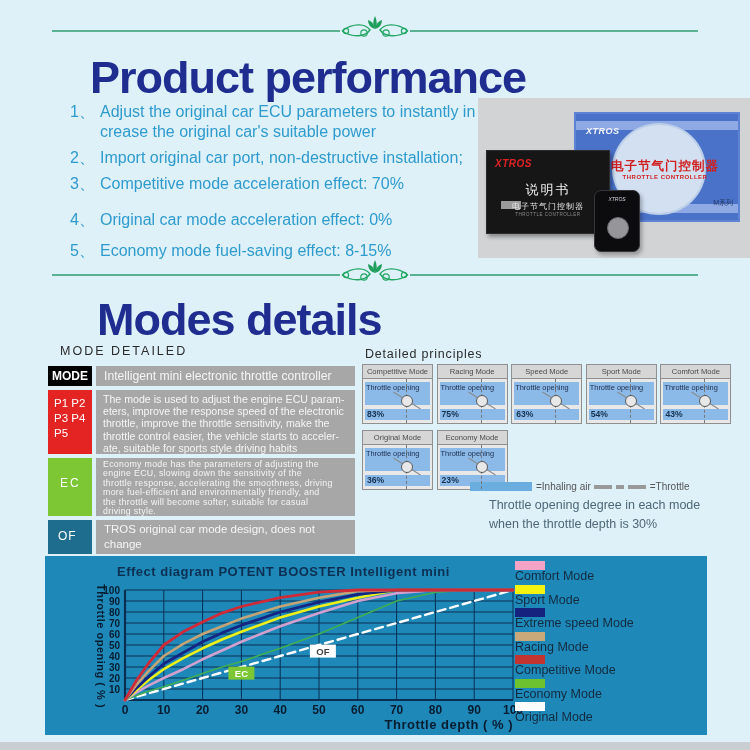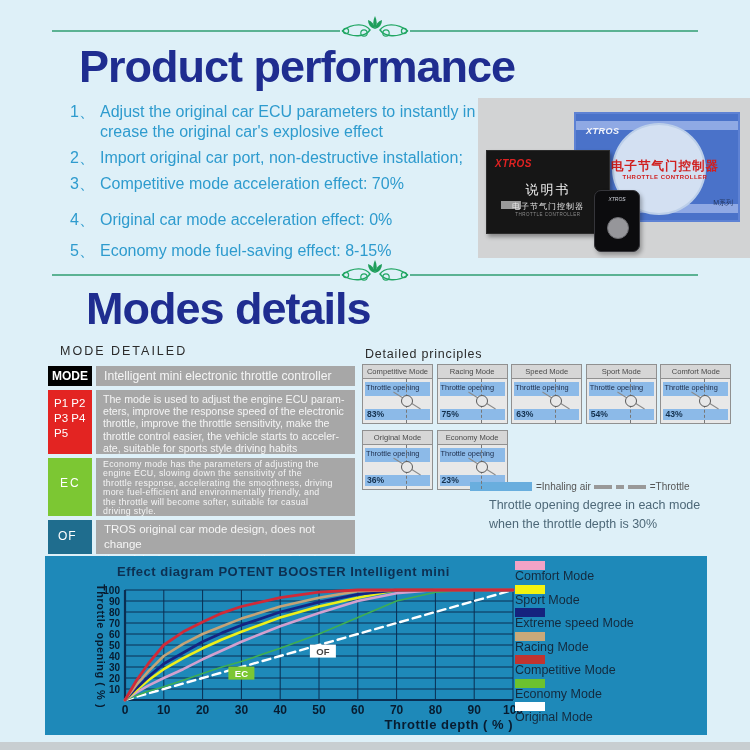--- a/index.html
+++ b/index.html
@@ -1,21 +1,21 @@
 <!DOCTYPE html>
 <html><head>
 <meta charset="utf-8">
 <style>
   html,body{margin:0;padding:0;}
   body{font-family:"Liberation Sans",sans-serif;}
   #page{position:relative;width:750px;height:750px;background:#def0f8;overflow:hidden;}
 
   .ornament{position:absolute;left:52px;width:646px;height:26px;}
 
-  .big-title{position:absolute;margin:1px;font-size:45px;font-weight:700;color:#1f2d90;letter-spacing:-1px;white-space:nowrap;}
+  .big-title{position:absolute;margin:12px;font-size:45px;font-weight:700;color:#1f2d90;letter-spacing:-1px;white-space:nowrap;}
 
   #perf-list{position:absolute;left:70px;top:102px;width:420px;}
   .perf-item{display:flex;color:#2e9bce;font-size:16px;line-height:1.22;}
   .perf-num{width:30px;flex:none;}
   .perf-text{white-space:pre-line;}
 
   
   #photo{position:absolute;left:478px;top:98px;width:272px;height:160px;background:#d2d3d4;}
   #blue-box{position:absolute;left:96px;top:14px;width:162px;height:106px;background:#4a72c9;border:2px solid #5e82d4;overflow:hidden;}
   .box-stripe{position:absolute;left:0;width:100%;height:9px;background:#8fa9e4;}
@@ -49,21 +49,21 @@
   .row-2 .mode-desc{height:58px;font-size:8.8px;line-height:9.4px;letter-spacing:.3px;padding:2px 4px 0 7px;}
   .row-3 .mode-key{height:34px;font-size:12px;letter-spacing:1px;padding:9px 0 0 10px;}
   .row-3 .mode-desc{height:34px;font-size:11.5px;line-height:15px;padding:2px 4px 0 8px;}
 
   
   .prow{position:absolute;left:362px;display:flex;}
   #prow1{top:364px;}
   #prow2{top:430px;}
   .pbox{width:71px;height:60px;margin-right:3.6px;background:#e8e8e8;border:1px solid #909090;box-sizing:border-box;position:relative;}
   .pbox-header{height:13px;background:#d6d6d6;border-bottom:1px solid #909090;color:#4a4a4a;font-size:7.6px;text-align:center;line-height:13px;white-space:nowrap;overflow:hidden;}
-  .pbox-band1{position:absolute;left:2px;right:2px;top:17px;height:14px;background:#8cbae8;color:#1c2c4a;font-size:7.4px;line-height:11px;padding-left:1px;white-space:nowrap;overflow:hidden;}
+  .pbox-band1{position:absolute;left:2px;right:2px;top:17px;height:23px;background:#8cbae8;color:#1c2c4a;font-size:7.4px;line-height:11px;padding-left:1px;white-space:nowrap;overflow:hidden;}
   .pbox-band2{position:absolute;left:2px;right:2px;top:44px;height:11px;background:#8cbae8;color:#13304e;font-size:8.6px;font-weight:700;line-height:11px;padding-left:2px;}
   .valve-circle{position:absolute;left:38px;top:30px;width:10px;height:10px;border:1.6px solid #5a5a5a;border-radius:50%;background:#e8e8e8;z-index:2;}
   .valve-diag{position:absolute;left:28px;top:34.5px;width:32px;height:0;border-top:1.4px solid #8a8a8a;transform:rotate(32deg);z-index:1;}
   .valve-vline{position:absolute;left:43px;top:14px;height:44px;border-left:1px dashed #777;z-index:1;}
 
   #flow-legend{position:absolute;left:470px;top:481px;display:flex;align-items:center;}
   #inhale-bar{width:62px;height:9px;}
   .flow-label{font-size:10px;color:#555;margin:0 3px 0 4px;white-space:nowrap;}
   .dash-bar{height:4px;background:#999;margin-right:4px;}
   #principles-caption{position:absolute;left:489px;top:496px;color:#4d6878;font-size:12.5px;line-height:19px;}
@@ -99,21 +99,21 @@
       <path d="M330,6 q-6,2 -7,9 q7,-2 7,-9" fill="#1f9e5c"></path>
     </svg>
   </div>
 
   <h1 class="big-title" style="left:78px;top:40px">Product performance</h1>
 
   <div id="perf-list">
       <div class="perf-item" style="margin-bottom: 7px;">
         <span class="perf-num">1、</span>
         <span class="perf-text">Adjust the original car ECU parameters to instantly in
-crease the original car's explosive effect</span>
+crease the original car's suitable power</span>
       </div>
       <div class="perf-item" style="margin-bottom: 6px;">
         <span class="perf-num">2、</span>
         <span class="perf-text">Import original car port, non-destructive installation;</span>
       </div>
       <div class="perf-item" style="margin-bottom: 17px;">
         <span class="perf-num">3、</span>
         <span class="perf-text">Competitive mode acceleration effect: 70%</span>
       </div>
       <div class="perf-item" style="margin-bottom: 11px;">

